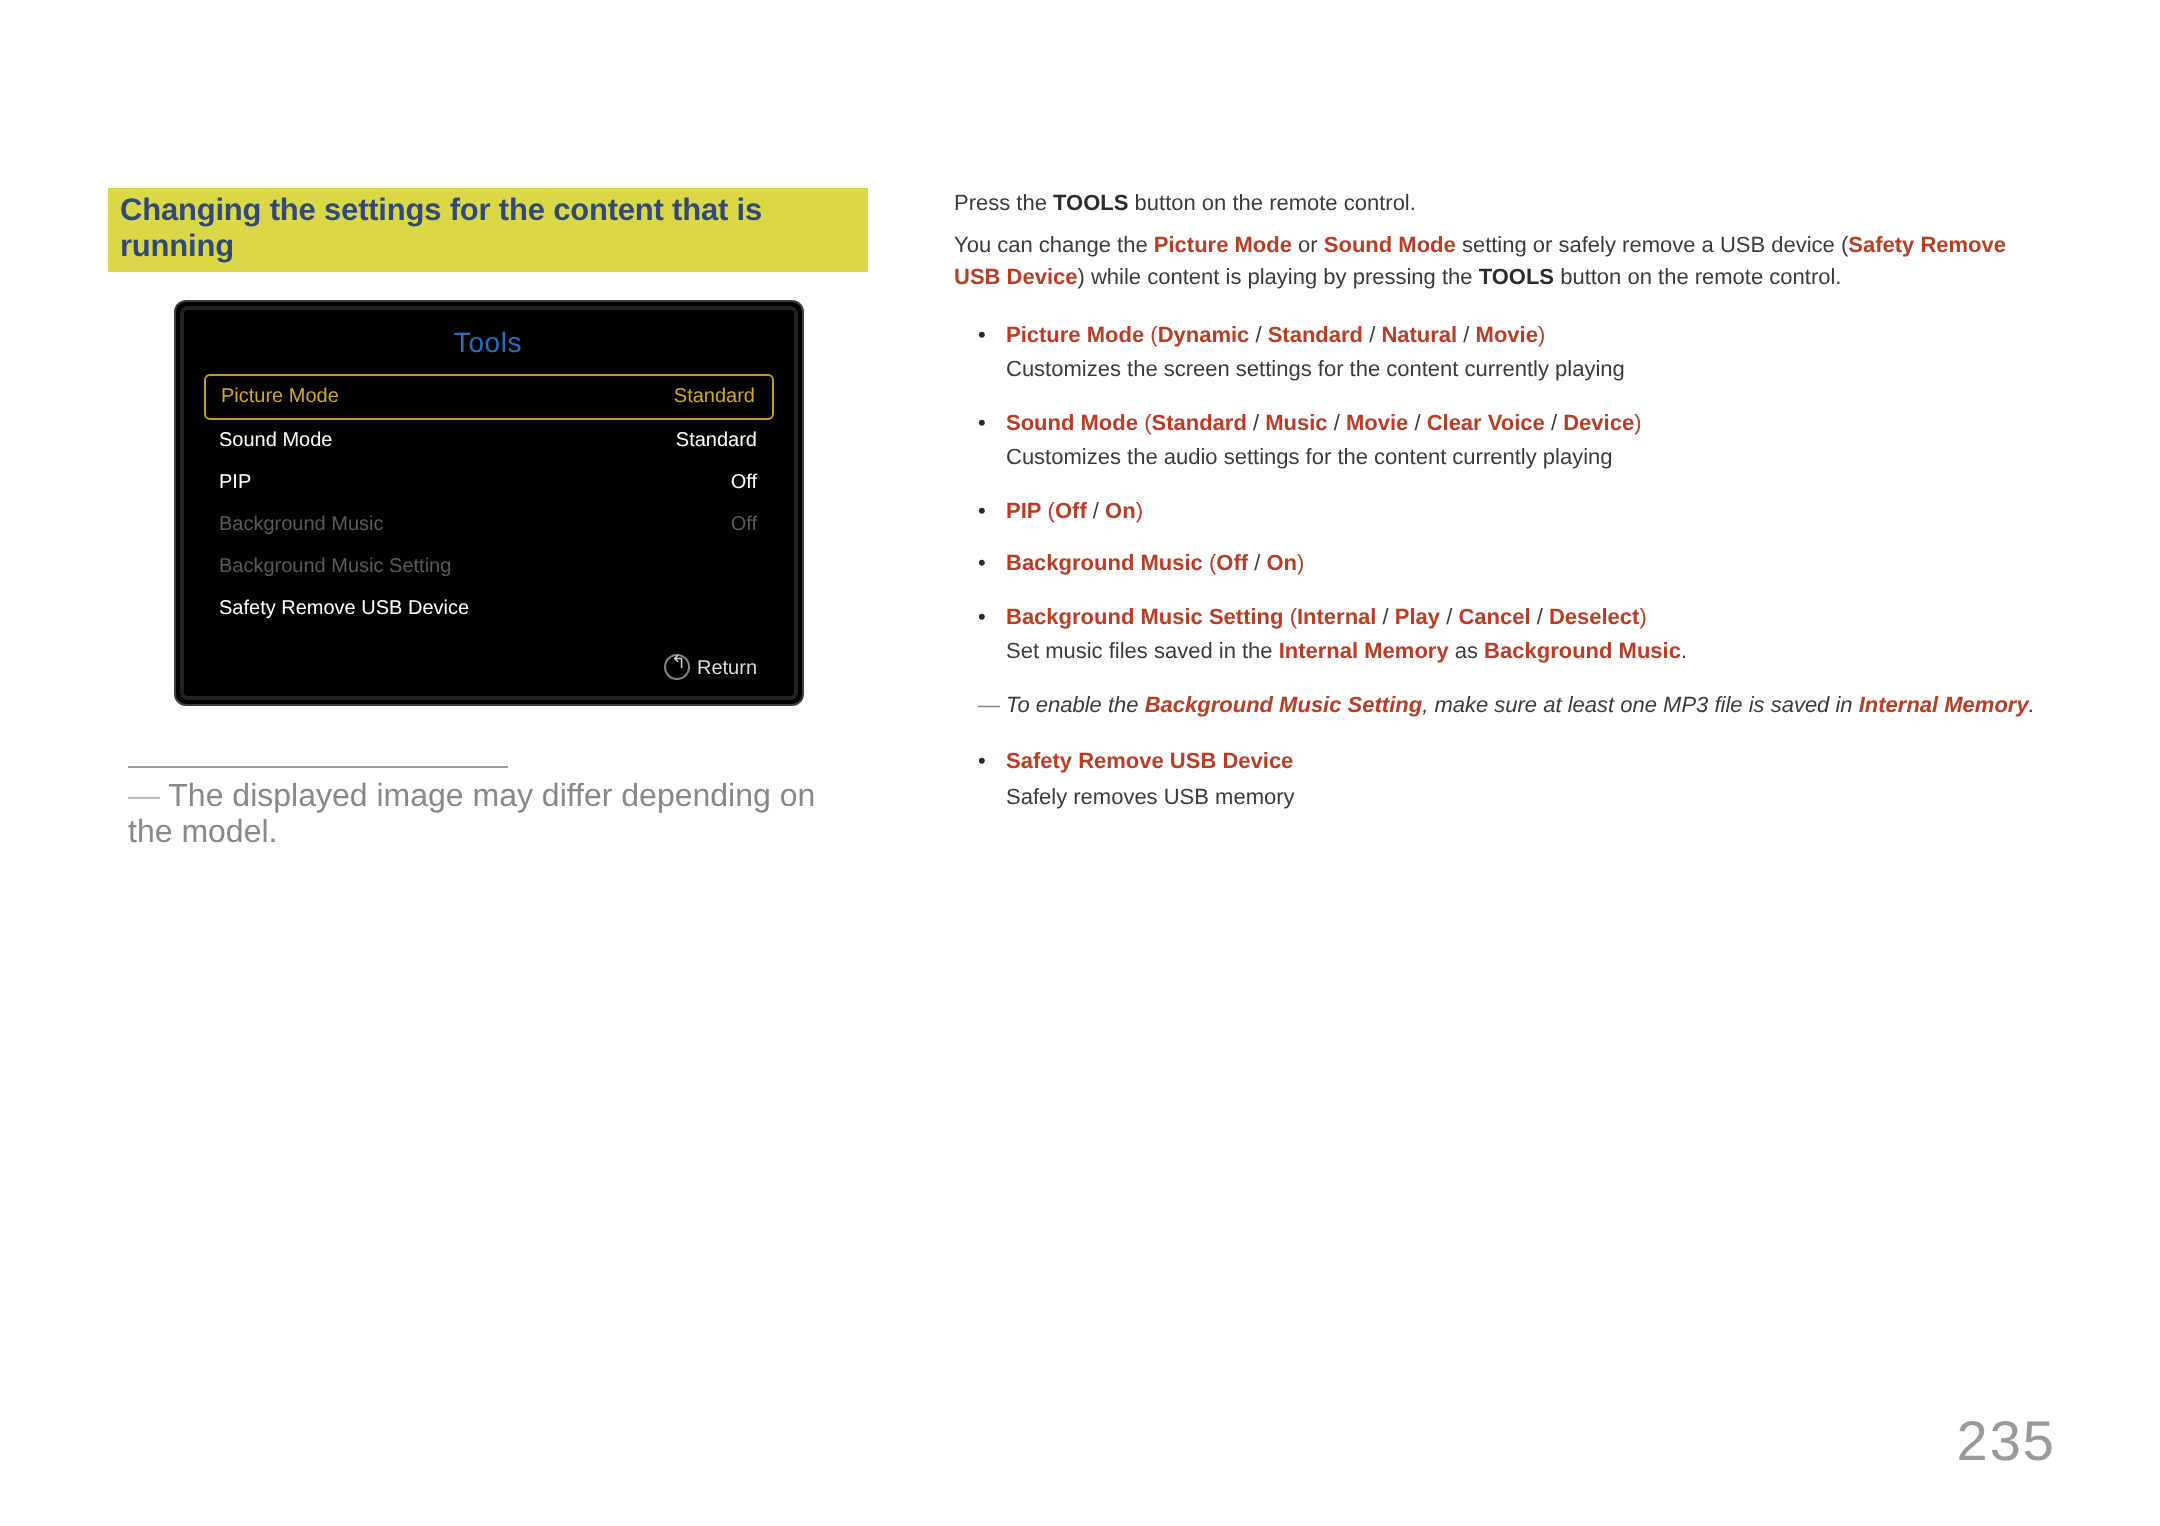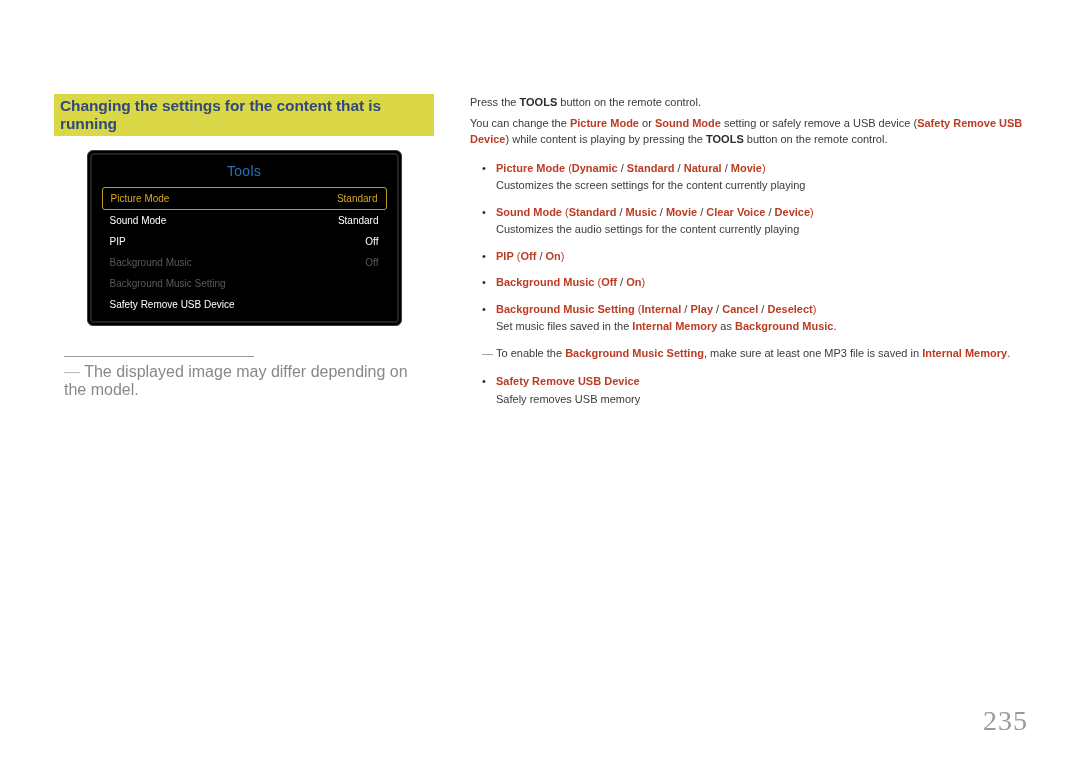--- a/index.html
+++ b/index.html
@@ -6,23 +6,23 @@
   body {
     width: 1080px;
     height: 763px;
     background: #fff;
     font-family: -apple-system, "Segoe UI", Helvetica, Arial, sans-serif;
     font-size: 11px;
     color: #3a3a3a;
     position: relative;
     padding: 94px 54px 0 54px;
   }
-  .columns { display: flex; gap: 36px; }
+  .columns { display: flex; gap: 20px; }
   .left-col { width: 380px; flex-shrink: 0; }
-  .right-col { flex: 1; }
+  .right-col { flex: 1; margin-left: 23px; }
 
   .heading {
     background: #dbd847;
     color: #31497b;
     font-weight: 700;
     font-size: 15.5px;
     padding: 3px 6px;
     display: inline-block;
     margin-bottom: 14px;
     letter-spacing: -0.1px;
@@ -120,38 +120,38 @@
     color: #2a2a2a;
   }
   .opt-desc { display: block; color: #3a3a3a; font-weight: 400; margin-top: 1px; }
 
   .note {
     position: relative;
     padding-left: 26px;
     margin: 2px 0 8px 0;
     line-height: 1.5;
     color: #3a3a3a;
+    font-style: italic;
   }
   .note::before {
     content: "―";
     position: absolute;
     left: 12px;
     top: 0;
     color: #888;
   }
 
   .page-num {
     position: absolute;
     right: 52px;
     bottom: 26px;
     font-size: 28px;
     color: #9a9a9a;
     font-weight: 300;
     letter-spacing: 1px;
-    font-family: Liberation Serif, serif;
   }
 </style>
 </head>
 <body>
 
 <div class="columns">
 
   <div class="left-col">
     <div class="heading">Changing the settings for the content that is running</div>
 
@@ -177,20 +177,23 @@
         </div>
         <div class="tool-row dim">
           <span>Background Music Setting</span>
           <span></span>
         </div>
         <div class="tool-row">
           <span>Safety Remove USB Device</span>
           <span></span>
         </div>
 
+        <div class="tools-footer">
+          <span class="return-icon"></span><span>Return</span>
+        </div>
       </div>
     </div>
 
     <hr class="footnote-divider">
     <div class="footnote">The displayed image may differ depending on the model.</div>
   </div>
 
   <div class="right-col">
     <p class="body-text">
       <span>Press the </span><span class="bold">TOOLS</span><span> button on the remote control.</span>

